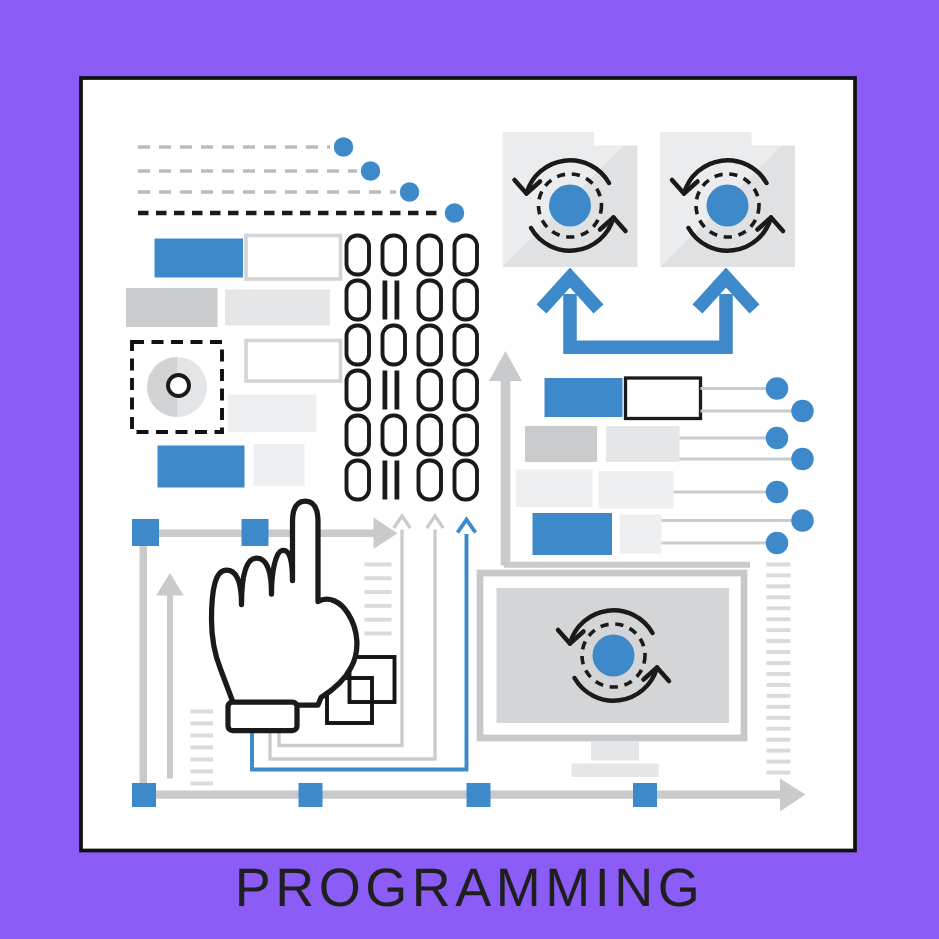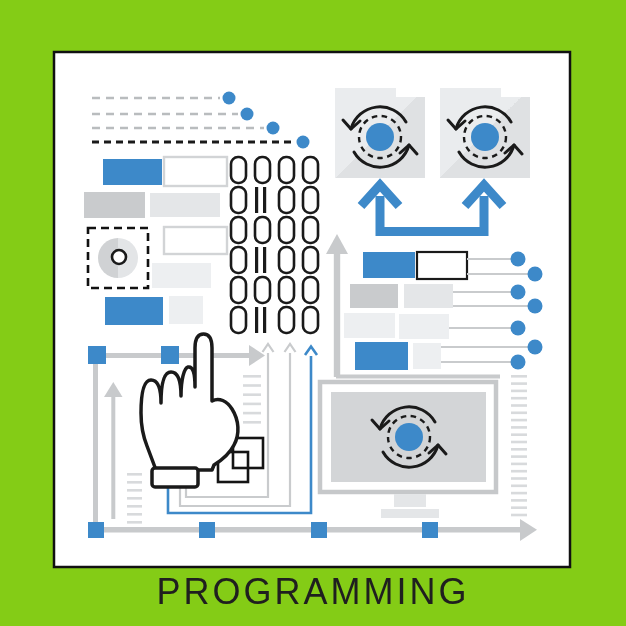--- a/index.html
+++ b/index.html
@@ -1,16 +1,16 @@
 <!DOCTYPE html>
 <html style="--accent: #3d89c9; --ink: #1a1a1a; --axis: #c8cacc; --line: #c9cbcd; --dash: #d8dadc; --screen: #d3d5d7; --bezel: #c6c8ca; --barborder: #d2d4d6; --foldl: #eaecee; --foldd: #dfe1e3;"><head>
 <meta charset="utf-8">
 <style>
   html,body{margin:0;padding:0;background:#ffffff;}
-  .stage{position:relative;width:626px;height:626px;background:#84cc16;overflow:hidden;
+  .stage{position:relative;width:626px;height:626px;background:#8b5cf6;overflow:hidden;
          font-family:"Liberation Sans", sans-serif;}
   .stage svg{position:absolute;left:0;top:0;}
   .title{position:absolute;left:0;top:571px;width:626px;text-align:center;
          font-size:36px;font-weight:300;letter-spacing:3px;color:#1f1f1f;}
   
   :root{--accent:#3d89c9;--ink:#1a1a1a;--axis:#c8cacc;--line:#c9cbcd;--dash:#d8dadc;
         --screen:#d3d5d7;--bezel:#c6c8ca;--barborder:#d2d4d6;--foldl:#eaecee;--foldd:#dfe1e3;}
   .accent-fill{fill:var(--accent);}
   .accent-stroke{stroke:var(--accent);fill:none;}
   .ink-stroke{stroke:var(--ink);fill:none;}

